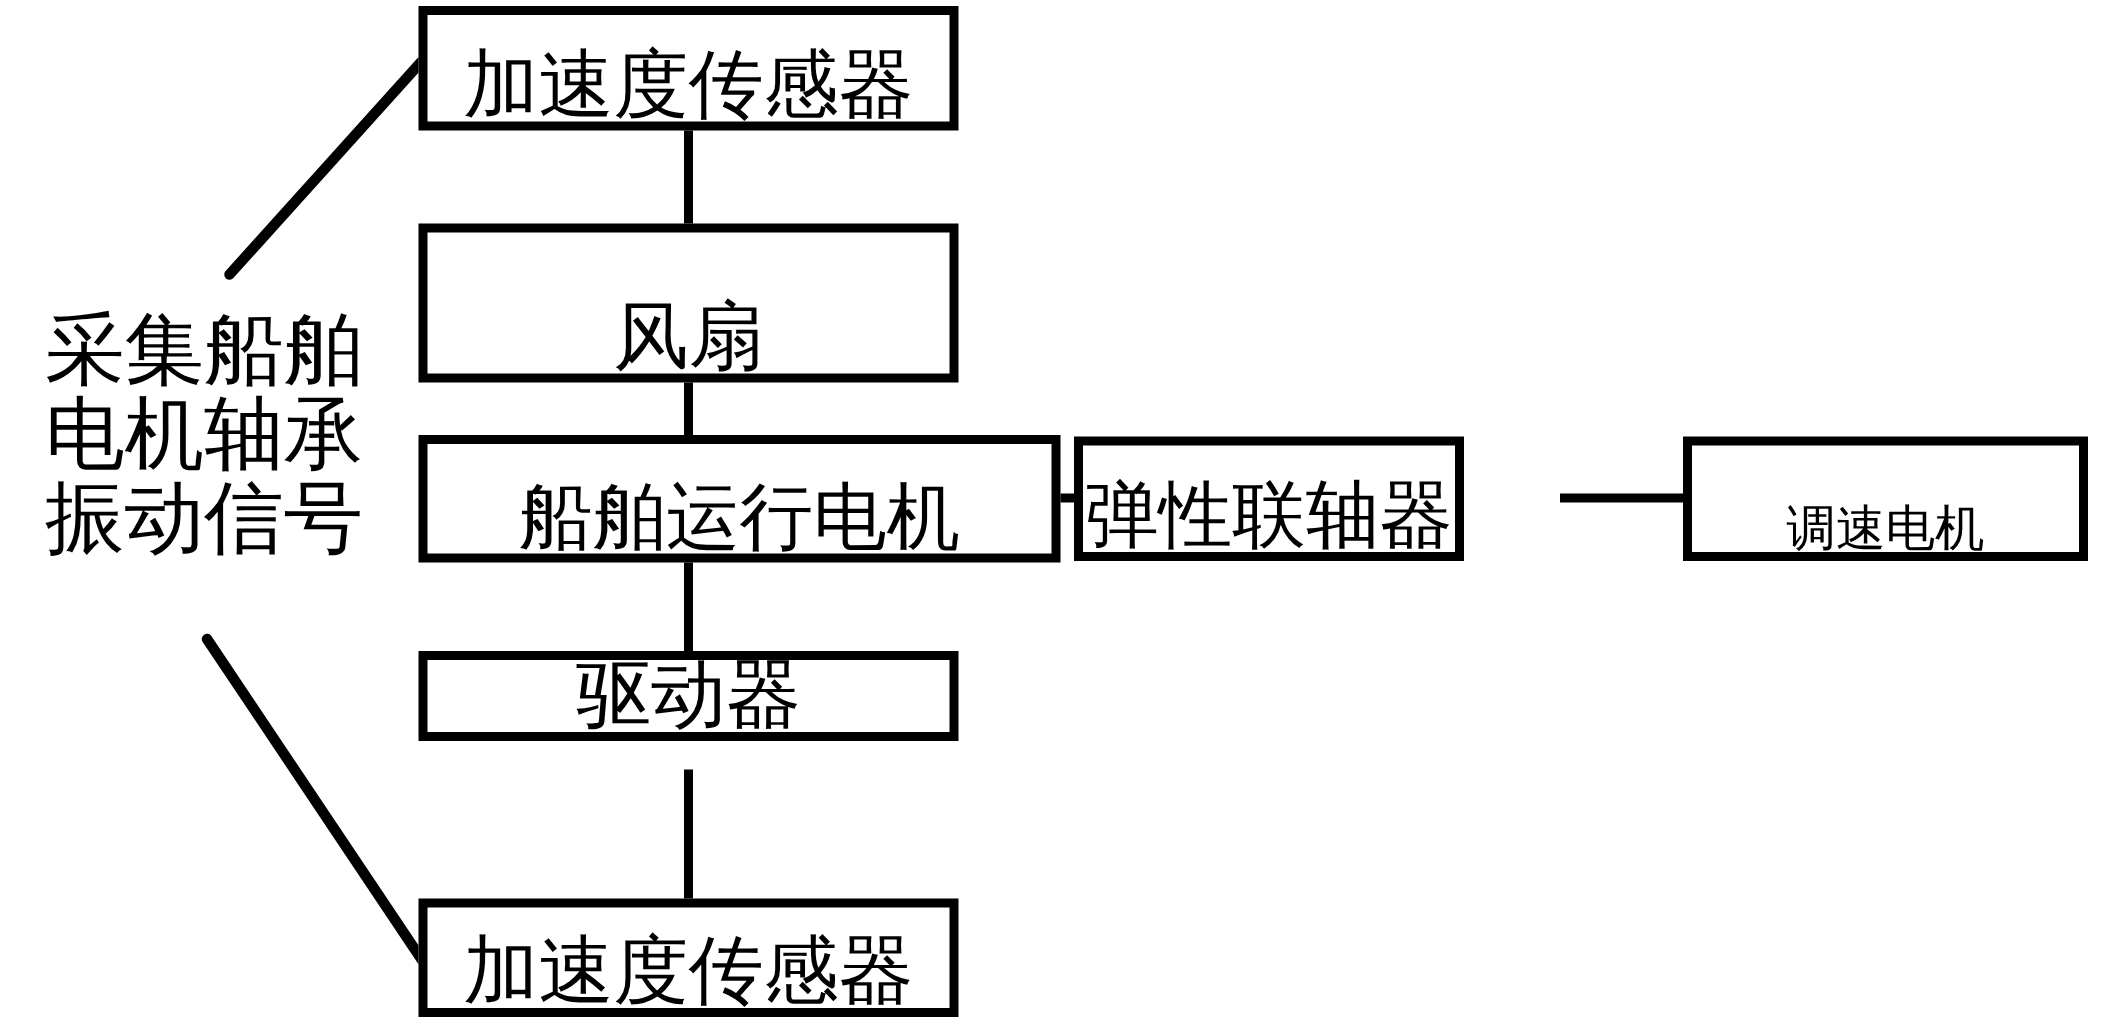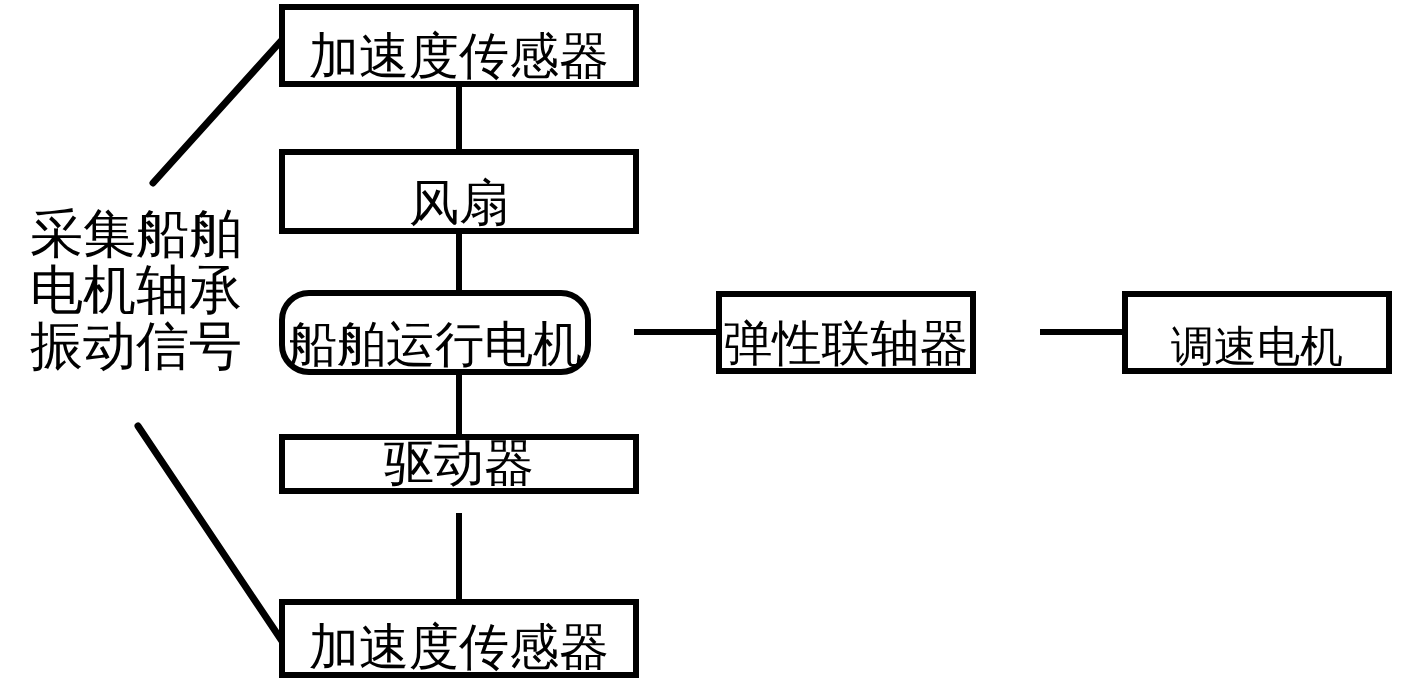--- a/index.html
+++ b/index.html
@@ -30,30 +30,30 @@
   .node-label {
     font-family: "DejaVu Sans", "Liberation Sans", sans-serif;
     font-size: 50px;
     line-height: 1;
     color: #000000;
     white-space: nowrap;
     letter-spacing: 0px;
   }
   
   #node-sensor-top   { left: 279px; top: 4px;   width: 360px; height: 83px; }
-  #node-fan          { left: 279px; top: 149px; width: 360px; height: 85px; }
-  #node-ship-motor   { left: 279px; top: 290px; width: 312px; height: 85px; border-radius: 30px; }
+  #node-fan          { left: 279px; top: 149px; width: 360px; height: 106px; }
+  #node-ship-motor   { left: 279px; top: 290px; width: 428px; height: 85px; }
   #node-coupling     { left: 716px; top: 291px; width: 260px; height: 83px; }
   #node-speed-motor  { left: 1122px;top: 291px; width: 270px; height: 83px; }
   #node-driver       { left: 279px; top: 434px; width: 360px; height: 60px; }
   #node-sensor-bot   { left: 279px; top: 599px; width: 360px; height: 79px; }
 
   #node-ship-motor .node-label { font-size: 49px; }
   #node-coupling .node-label { font-size: 49px; }
-  #node-speed-motor .node-label { font-size: 43px; }
+  #node-speed-motor .node-label { font-size: 33px; }
   #node-sensor-top .node-label,
   #node-sensor-bot .node-label { font-size: 50px; }
 
   
   .conn-v {
     position: absolute;
     width: 6px;
     background: #000000;
     left: 456px;
     z-index: 1;

